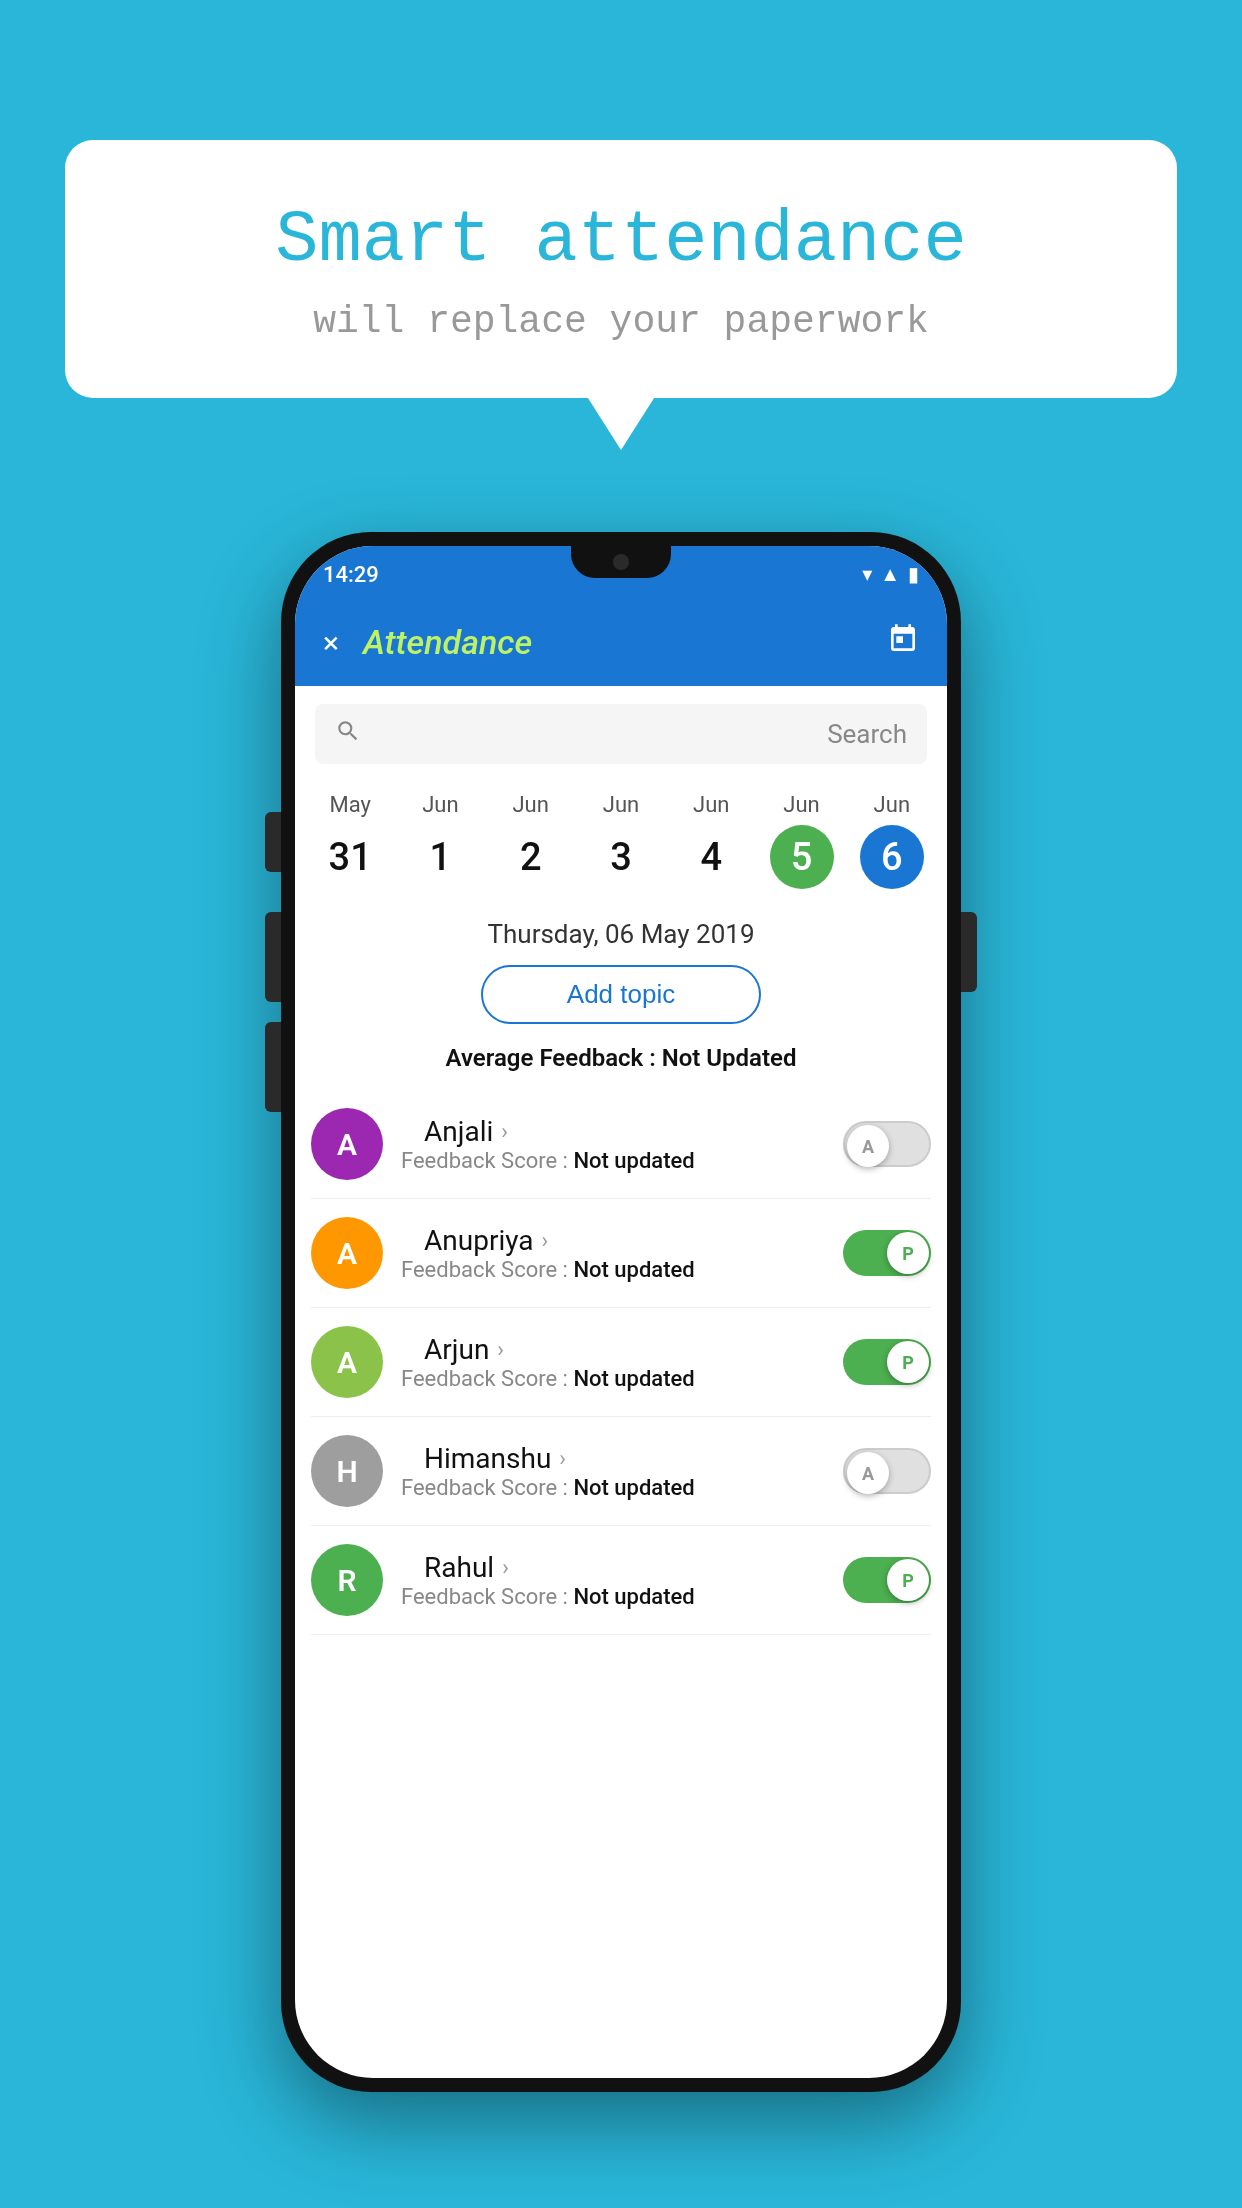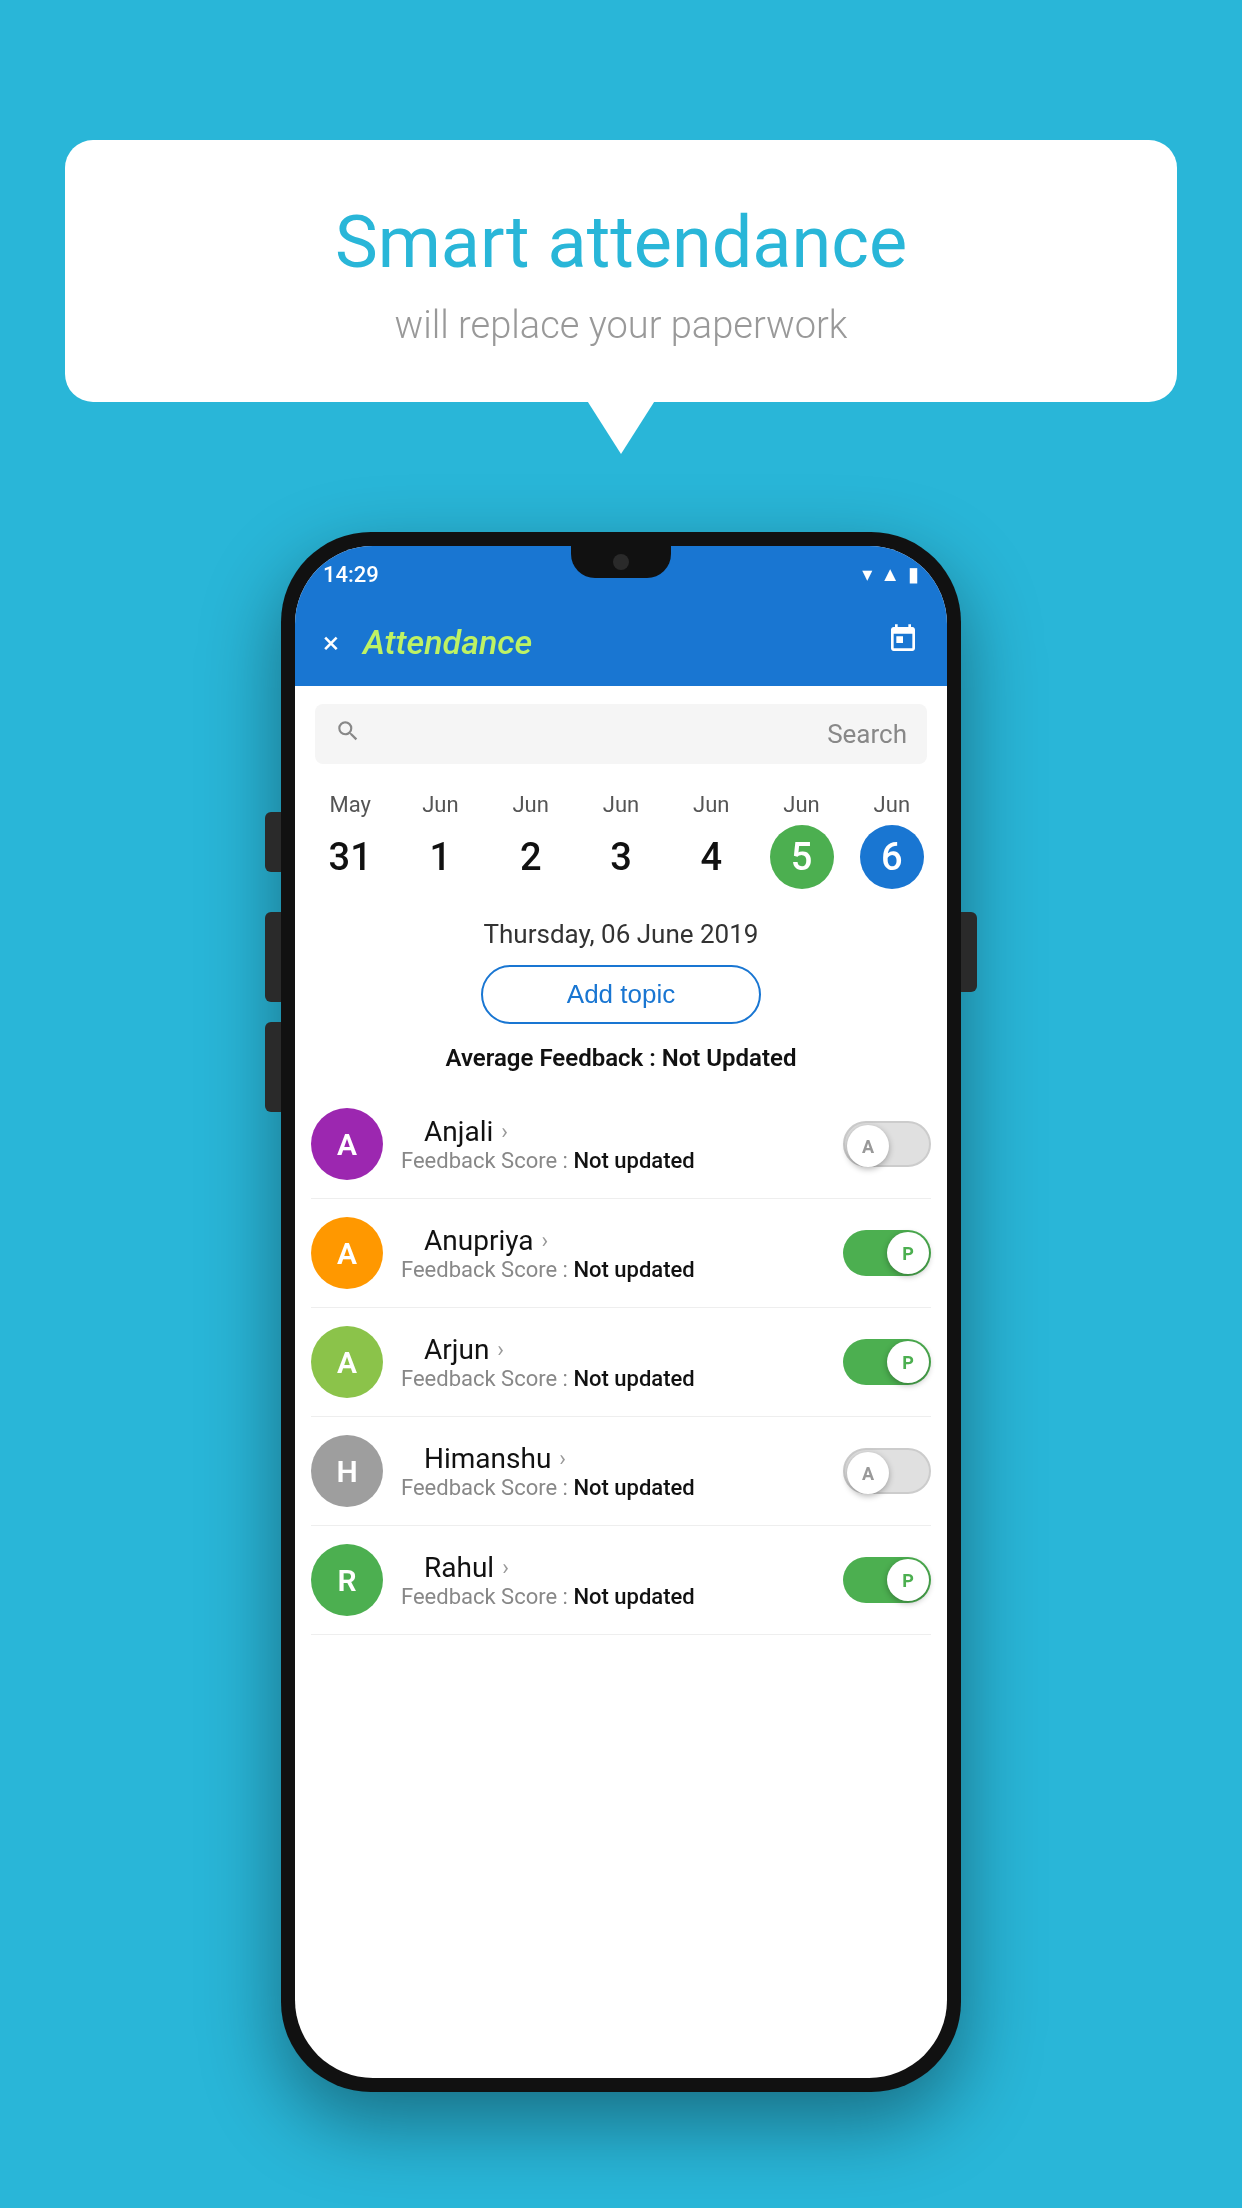--- a/index.html
+++ b/index.html
@@ -20,20 +20,21 @@
       left: 65px;
       right: 65px;
     }
 
     .speech-bubble {
       background: white;
       border-radius: 28px;
       padding: 60px 40px 55px;
       text-align: center;
       position: relative;
+      font-family: Liberation Mono, monospace;
     }
 
     .speech-bubble::after {
       content: '';
       position: absolute;
       bottom: -52px;
       left: 50%;
       transform: translateX(-50%);
       width: 0;
       height: 0;
@@ -474,21 +475,21 @@
         <div class="cal-day">
           <div class="cal-month">Jun</div>
           <div class="cal-num green-circle">5</div>
         </div>
         <div class="cal-day">
           <div class="cal-month">Jun</div>
           <div class="cal-num blue-circle">6</div>
         </div>
       </div>
 
-    <div class="date-heading">Thursday, 06 June 2019</div>
+    <div class="date-heading">Thursday, 06 May 2019</div>
 
     <button class="add-topic-btn">Add topic</button>
 
     <div class="avg-feedback">
       <span>Average Feedback : </span><span>Not Updated</span>
     </div>
 
     <div class="student-list" id="student-list">
     <div class="student-item">
           <div class="avatar" style="background: rgb(156, 39, 176);">A</div>

